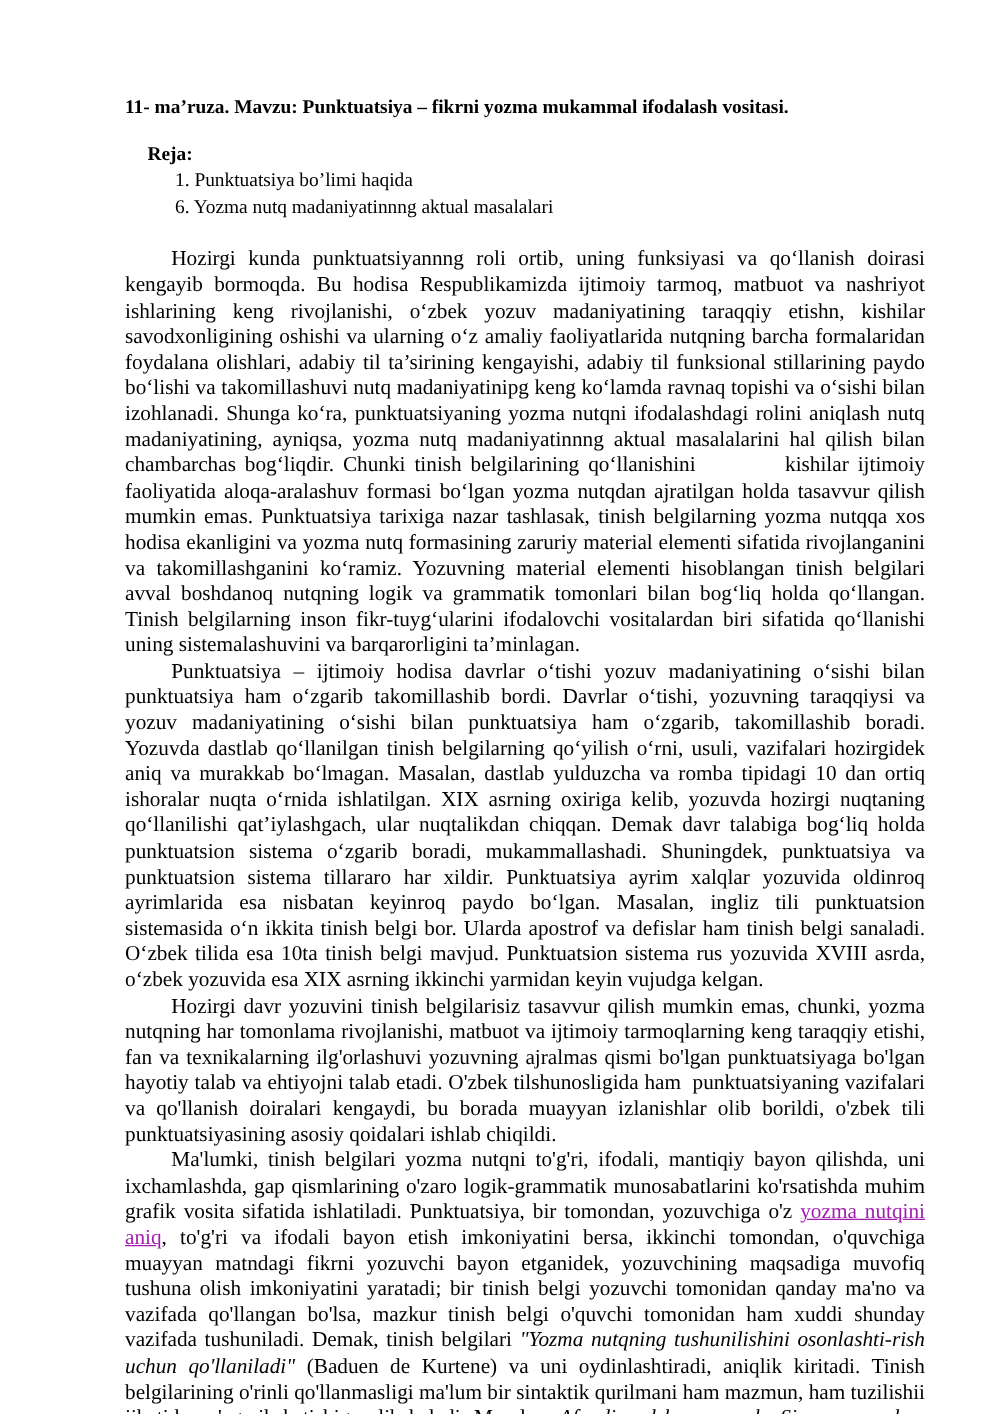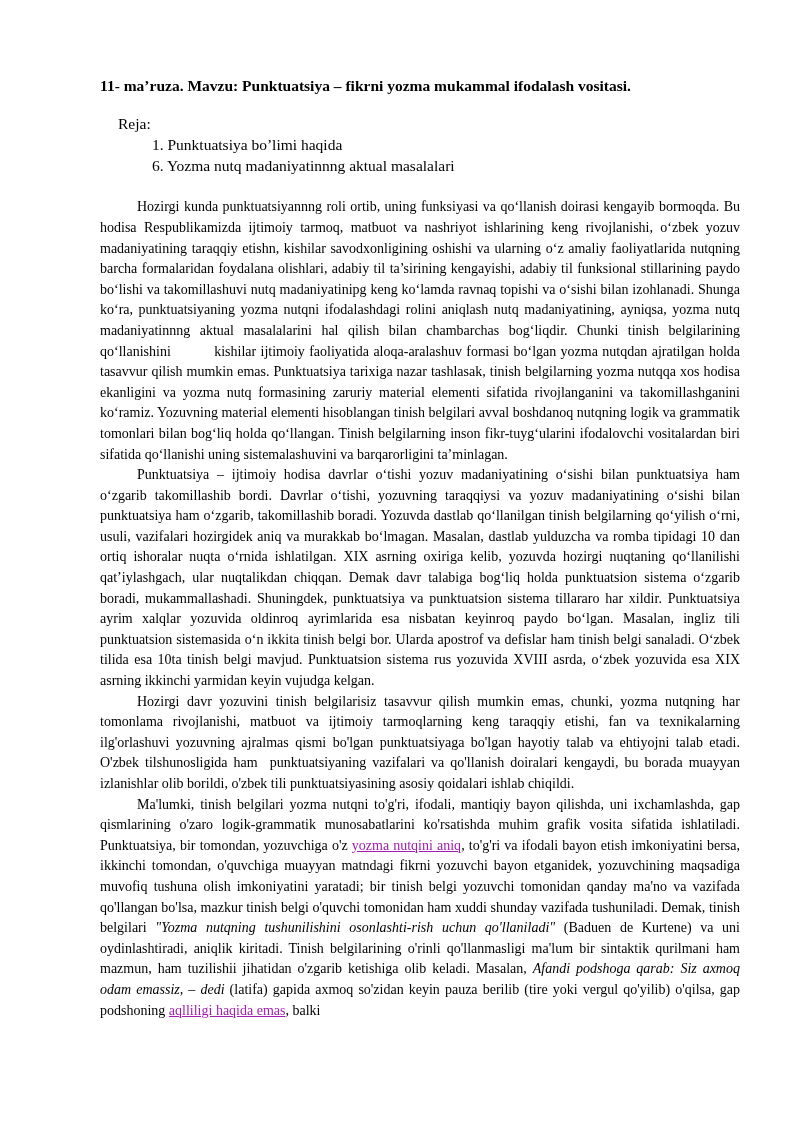--- a/index.html
+++ b/index.html
@@ -26,34 +26,34 @@
     line-height: 20.6px;
     font-weight: bold;
     margin: 0 0 17px 0;
   }
   .plan {
     margin-left: 18px;
   }
   .plan-heading {
     font-size: 15.5px;
     line-height: 20.6px;
-    font-weight: normal;
+    font-weight: bold;
     margin-bottom: 1px;
   }
   .plan-item {
     font-size: 15.5px;
     line-height: 20.6px;
-    margin-left: 34px;
+    margin-left: 22px;
   }
   .body-text {
     margin-top: 21px;
   }
   .para {
     margin: 0;
-    font-size: 14px;
+    font-size: 17px;
     line-height: 20.6px;
     text-align: justify;
     text-indent: 37px;
   }
   .para .normal { font-style: normal; }
   .para .italic { font-style: italic; }
   a.link {
     color: #a21caf;
     text-decoration: underline;
     cursor: pointer;

